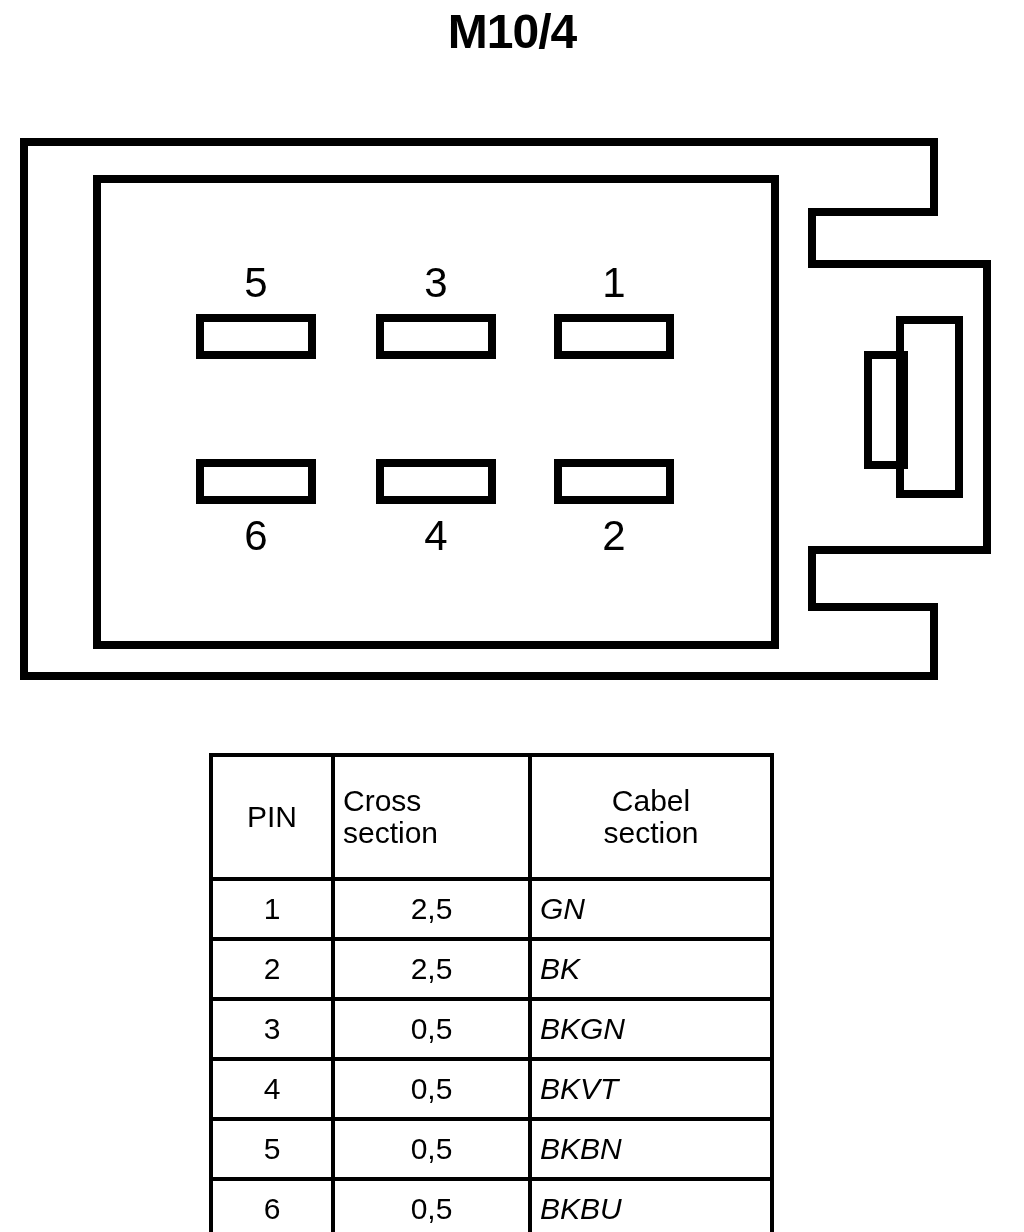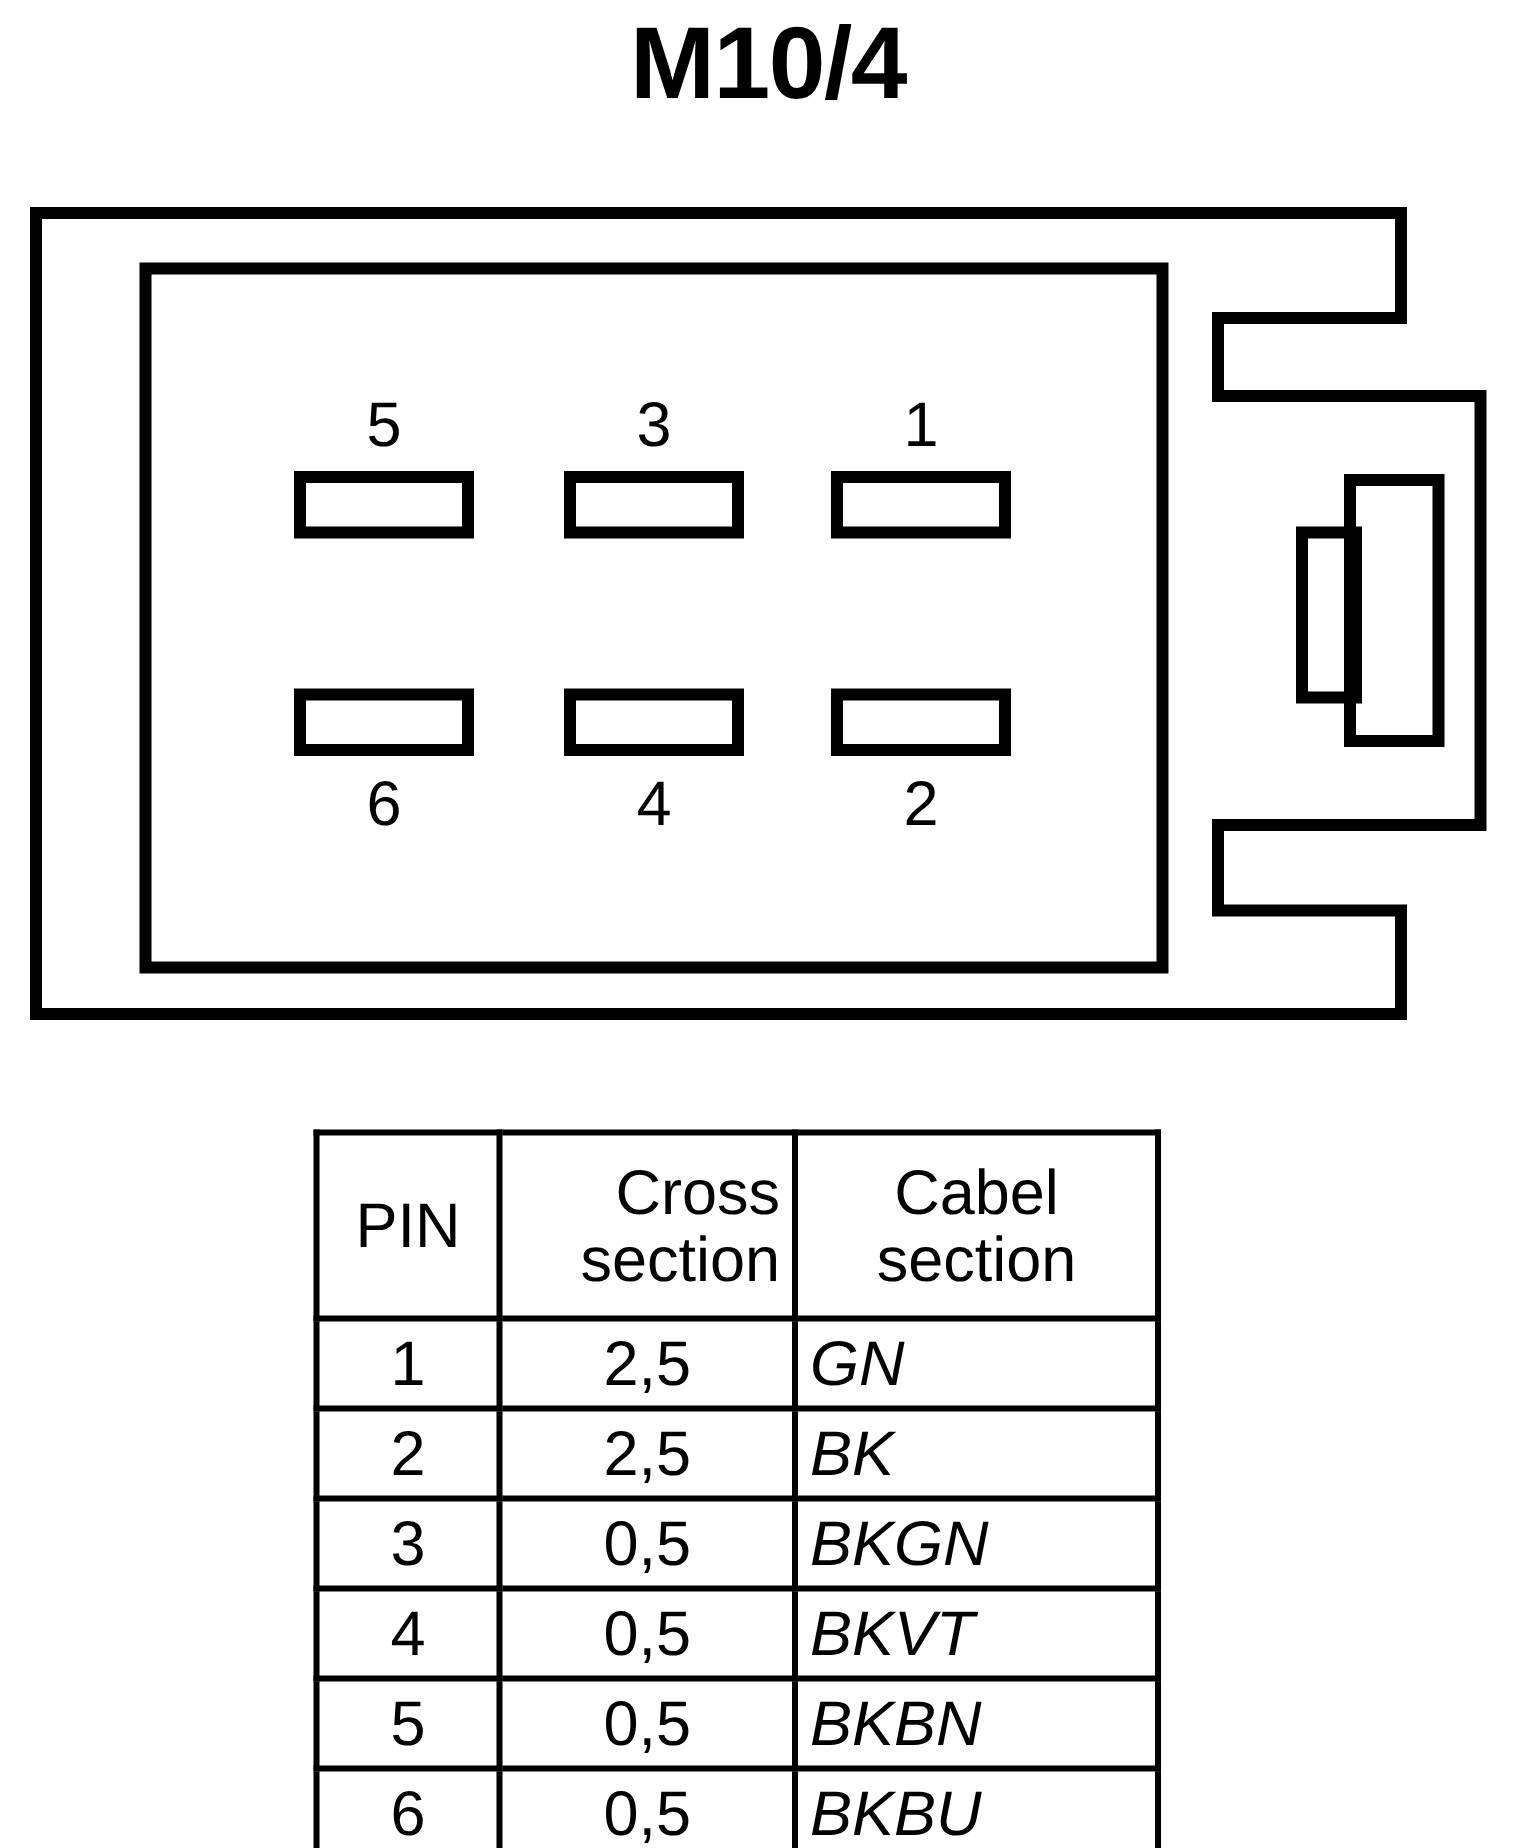--- a/index.html
+++ b/index.html
@@ -16,21 +16,21 @@
     overflow: hidden;
   }
 
   
   #title {
     position: absolute;
     left: 0;
     top: 8px;
     width: 1024px;
     text-align: center;
-    font-size: 68px;
+    font-size: 48px;
     font-weight: bold;
     letter-spacing: -1px;
     line-height: 1;
     white-space: nowrap;
   }
 
   
   #connector-drawing {
     position: absolute;
     left: 0;
@@ -61,34 +61,34 @@
   table.pin-table {
     border-collapse: collapse;
     width: 561px;
     height: 458px;
     table-layout: fixed;
   }
   table.pin-table td,
   table.pin-table th {
     border: 4px solid #000;
     font-weight: normal;
-    font-size: 42px;
+    font-size: 30px;
     line-height: 1.08;
     padding: 0 8px;
     vertical-align: middle;
   }
   table.pin-table thead th { height: 120px; }
   table.pin-table tbody td { height: 56px; }
 
   col.c-pin   { width: 122px; }
   col.c-cross { width: 197px; }
   col.c-color { width: 242px; }
 
   .th-pin    { text-align: center; }
-  .th-cross  { text-align: right; }
+  .th-cross  { text-align: left; }
   .th-color  { text-align: center; }
 
   .td-pin    { text-align: center; }
   .td-cross  { text-align: center; padding-left: 12px; }
   .td-color  { text-align: left; padding-left: 12px; font-style: italic; }
 </style>
 </head>
 <body>
 
 <div id="title">M10/4</div>

